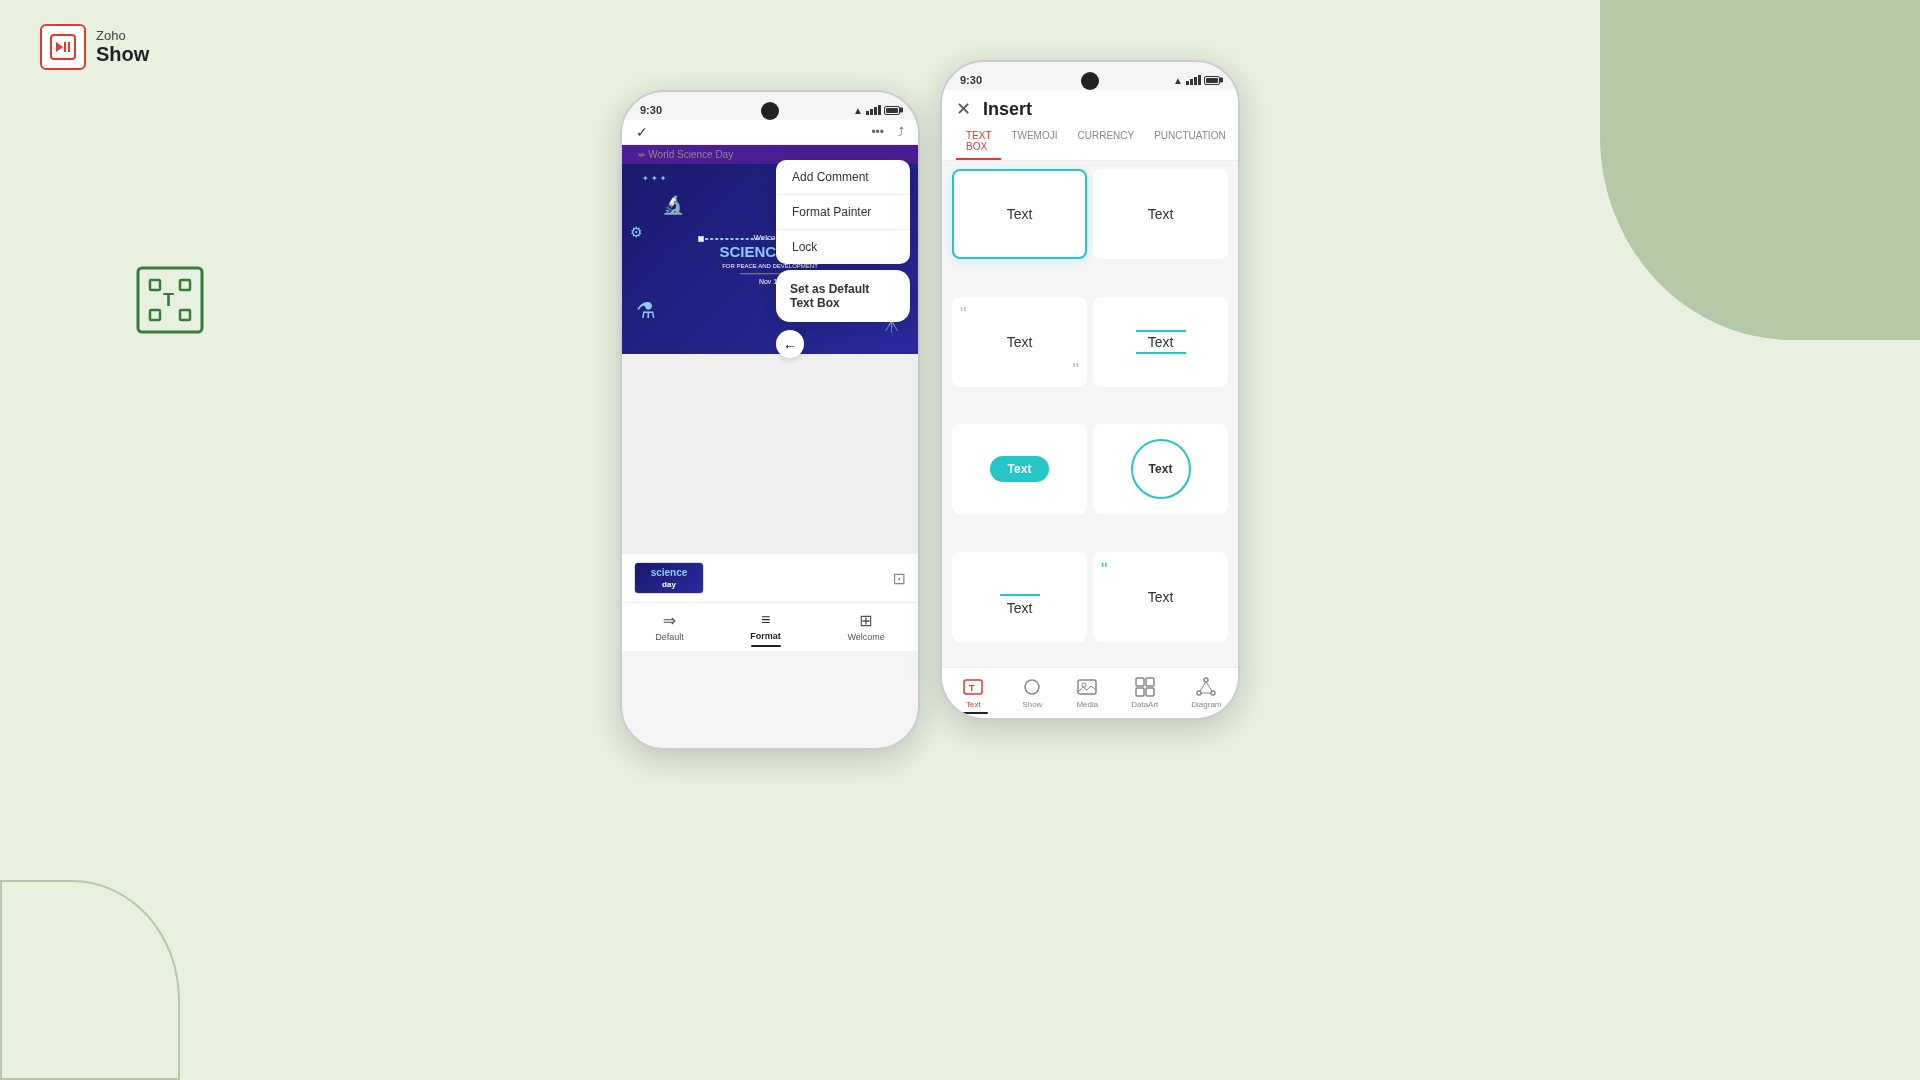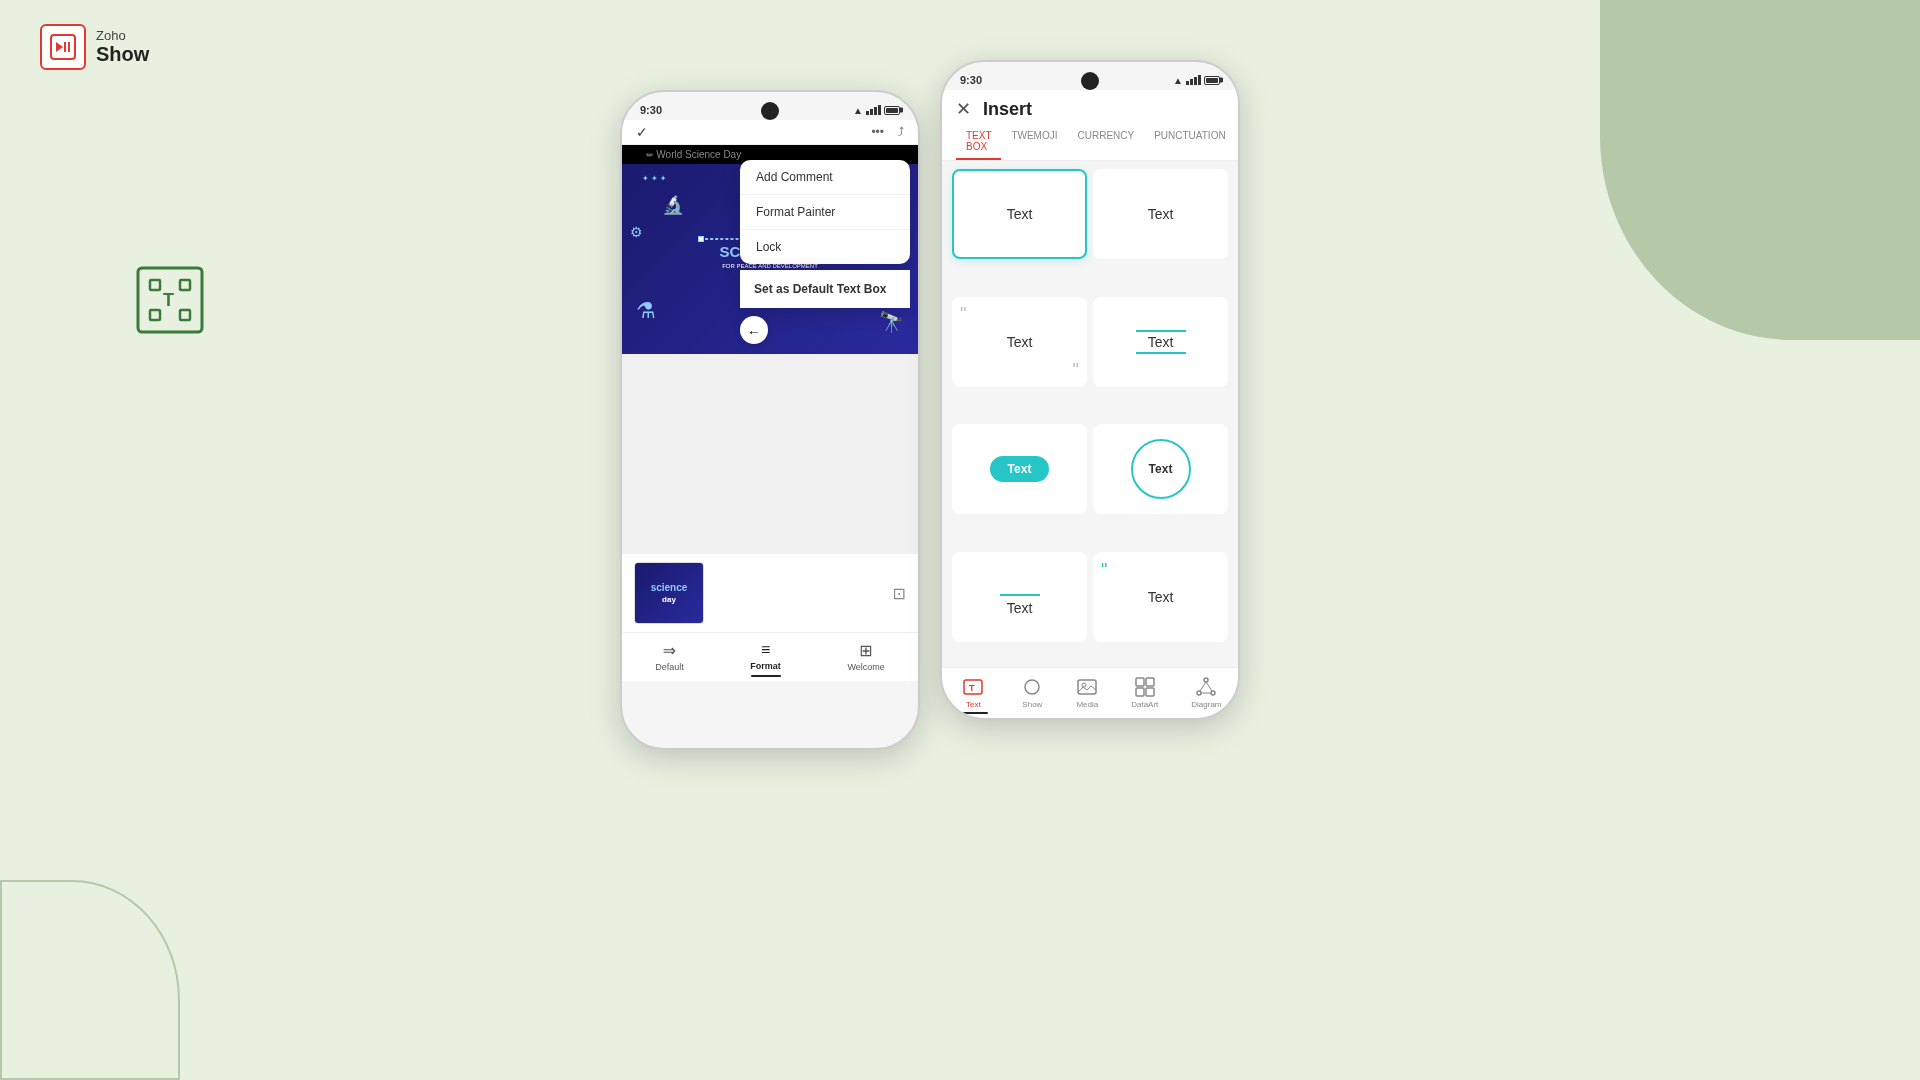--- a/index.html
+++ b/index.html
@@ -139,22 +139,22 @@
     .phone-1-toolbar {
       display: flex;
       justify-content: space-between;
       align-items: center;
       padding: 4px 14px;
       background: white;
       border-bottom: 1px solid #eee;
     }
     .breadcrumb-text {
       font-size: 10px; color: #888;
-      padding: 4px 24px;
-      background: #000000;
+      padding: 4px 16px;
+      background: #4c1d95;
     }
 
     .slide-area {
       background: #e8e8e8;
       position: relative;
       height: 190px;
       margin: 0;
     }
     .slide-thumbnail {
       width: 100%;
@@ -177,21 +177,21 @@
     .context-menu-item:last-child { border-bottom: none; }
 
     .slide-strip {
       background: white;
       padding: 8px 12px;
       display: flex;
       align-items: center;
       justify-content: space-between;
     }
     .slide-thumb-small {
-      width: 70px; height: 62px;
+      width: 70px; height: 32px;
       border-radius: 4px;
       overflow: hidden;
       border: 1px solid #ddd;
     }
     .slide-thumb-small-inner {
       width: 100%;
       height: 100%;
       background: linear-gradient(135deg, #1a1a6e 0%, #2a2a9e 100%);
     }
     .bottom-toolbar {
@@ -410,27 +410,27 @@
         <span style="font-size:12px; color:#666;">•••</span>
         <span style="font-size:12px; color:#666;">⤴</span>
       </div>
     </div>
 
     <div class="breadcrumb-text">
       <span style="font-size:9px; color:#888;">✏</span>
       <span>World Science Day</span>
     </div>
 
-    <div style="position:absolute; top:68px; right:8px; z-index:60; width:170px;">
+    <div style="position:absolute; top:68px; right:8px; z-index:60; width:134px;">
       <div style="background:white; border-radius:10px; box-shadow:0 4px 20px rgba(0,0,0,0.18); overflow:hidden; margin-bottom:6px;">
         <div class="context-menu-item">Add Comment</div>
         <div class="context-menu-item">Format Painter</div>
         <div class="context-menu-item">Lock</div>
       </div>
-      <div style="background:white; border-radius:0; box-shadow:0 4px 20px rgba(0,0,0,0.18); overflow:hidden;">
+      <div style="background:white; border-radius:14px; box-shadow:0 4px 20px rgba(0,0,0,0.18); overflow:hidden;">
         <div style="padding:12px 14px; font-size:12px; font-weight:700; color:#333; cursor:pointer;">Set as Default Text Box</div>
       </div>
       <div style="background:white; border-radius:50%; width:28px; height:28px; display:flex; align-items:center; justify-content:center; box-shadow:0 2px 6px rgba(0,0,0,0.15); margin-top:8px; font-size:14px; cursor:pointer;">←</div>
     </div>
 
     <div class="slide-area">
       <div class="slide-thumbnail">
 
         <div style="position:absolute; width:100%; height:100%;">
 

